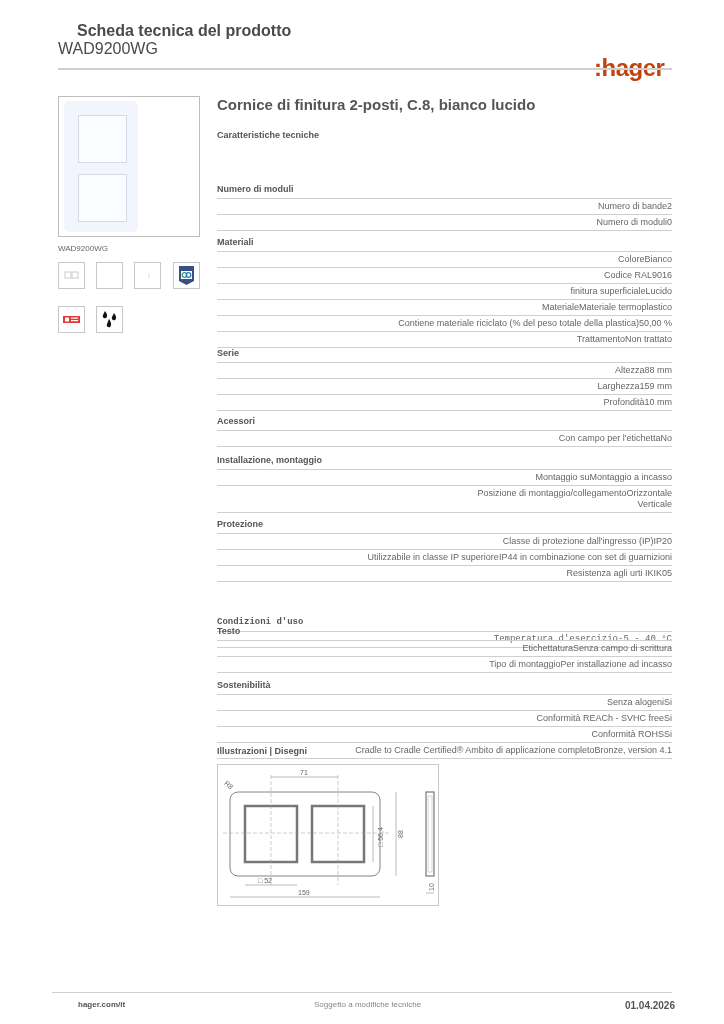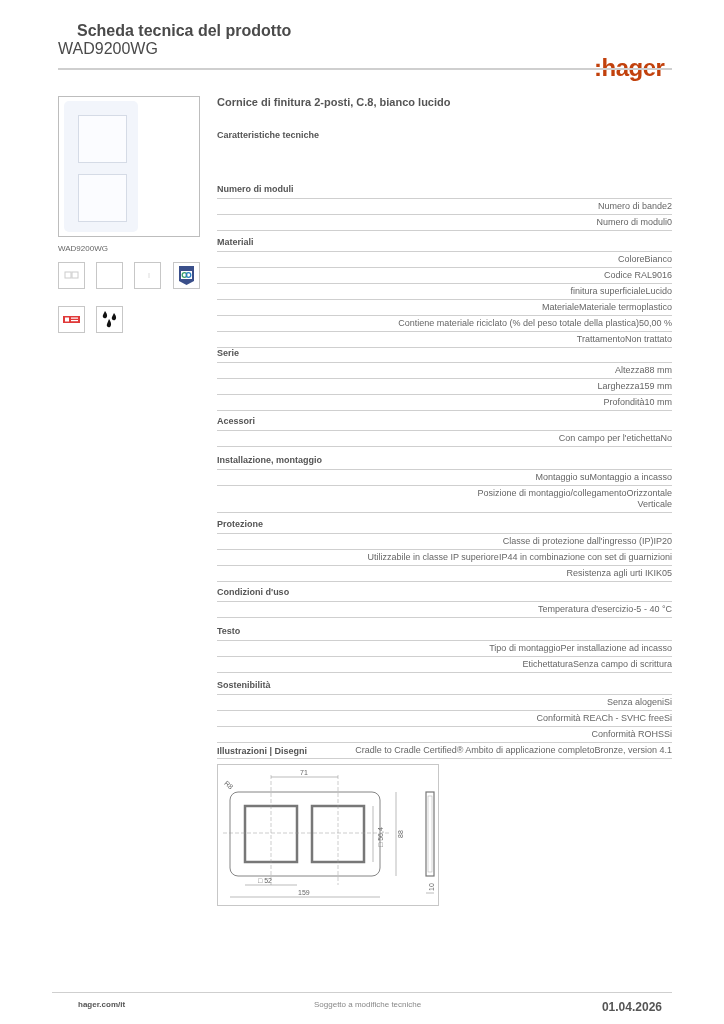--- a/index.html
+++ b/index.html
@@ -9,31 +9,31 @@
   .logo { position:absolute; left:594px; top:28px; font-size:24px; font-weight:bold; color:#c2410c; letter-spacing:-0.5px;margin-top:26px; }
   .hdr-line { position:absolute; left:58px; right:52px; top:68px; height:2px; background:#cfcfcf; }
 
   .img-box { position:absolute; left:58px; top:96px; width:142px; height:141px; border:1px solid #bdbdbd; box-sizing:border-box; }
   .plate { position:absolute; left:5px; top:4px; width:74px; height:131px; background:#f2f5fb; border-radius:5px; }
   .hole { position:absolute; left:14px; width:47px; height:46px; border:1px solid #d5dbe6; background:#fbfcff; }
   .img-caption { position:absolute; left:58px; top:244px; font-size:8px; color:#666; }
   .thumb { position:absolute; width:27px; height:27px; border:1px solid #c7c7c7; box-sizing:border-box; background:#fff; }
 
   .main { position:absolute; left:217px; width:455px;margin-top:28px; }
-  .prod-title { position:absolute; left:217px; top:96px; font-size:11px; font-weight:bold; color:#555; }
+  .prod-title { position:absolute; left:217px; top:96px; font-size:15px; font-weight:bold; color:#555; }
   .caratt { position:absolute; left:217px; top:130px; font-size:9px; font-weight:bold; color:#555; }
   .section-title { font-size:9px; font-weight:bold; color:#555; height:12px; border-bottom:1px solid #cfcfcf; padding-bottom:2px; }
   .row { display:flex; justify-content:flex-end; font-size:9px; color:#666; border-bottom:1px solid #cfcfcf; padding:2px 0 2px 0; line-height:11px; }
   .row .v { text-align:right; white-space:pre-line; }
   .ill-title { position:absolute; left:217px; top:746px; font-size:9px; font-weight:bold; color:#555; }
   .drawing { position:absolute; left:217px; top:764px; width:222px; height:142px; border:1px solid #c7c7c7; box-sizing:border-box; }
   .footer-line { position:absolute; left:52px; right:52px; top:992px; height:1px; background:#cfcfcf; }
   .footer-l { position:absolute; left:58px; top:1000px; font-size:8px; font-weight:bold; color:#555;padding-left:20px; }
   .footer-c { position:absolute; left:314px; top:1000px; font-size:8px; color:#888; }
-  .footer-r { position:absolute; right:62px; top:1000px; font-size:12px; font-weight:bold; color:#555; }
+  .footer-r { position:absolute; right:49px; top:1000px; font-size:10px; font-weight:bold; color:#555; }
 </style>
 </head>
 <body>
 
 <div class="hdr-title">Scheda tecnica del prodotto</div>
 <div class="hdr-sub">WAD9200WG</div>
 <div class="logo">:hager</div>
 <div class="hdr-line"></div>
 
 <div class="img-box">
@@ -169,37 +169,37 @@
   <div class="row">
       <span>Utilizzabile in classe IP superiore</span>
       <span class="v">IP44 in combinazione con set di guarnizioni</span>
     </div>
   <div class="row">
       <span>Resistenza agli urti IK</span>
       <span class="v">IK05</span>
     </div>
 </div>
 
-<div class="main" style="top:559px;">
+<div class="main" style="top:589px;font-family:Liberation Mono, monospace;">
   <div class="section-title">Condizioni d'uso</div>
   <div class="row">
       <span>Temperatura d'esercizio</span>
       <span class="v">-5 - 40 °C</span>
     </div>
 </div>
 
 <div class="main" style="top:598px;">
   <div class="section-title">Testo</div>
   <div class="row">
+      <span>Etichettatura</span>
+      <span class="v">Senza campo di scrittura</span>
+    </div>
+  <div class="row">
       <span>Tipo di montaggio</span>
       <span class="v">Per installazione ad incasso</span>
-    </div>
-  <div class="row">
-      <span>Etichettatura</span>
-      <span class="v">Senza campo di scrittura</span>
     </div>
 </div>
 
 <div class="main" style="top:652px;">
   <div class="section-title">Sostenibilità</div>
   <div class="row">
       <span>Senza alogeni</span>
       <span class="v">Si</span>
     </div>
   <div class="row">

